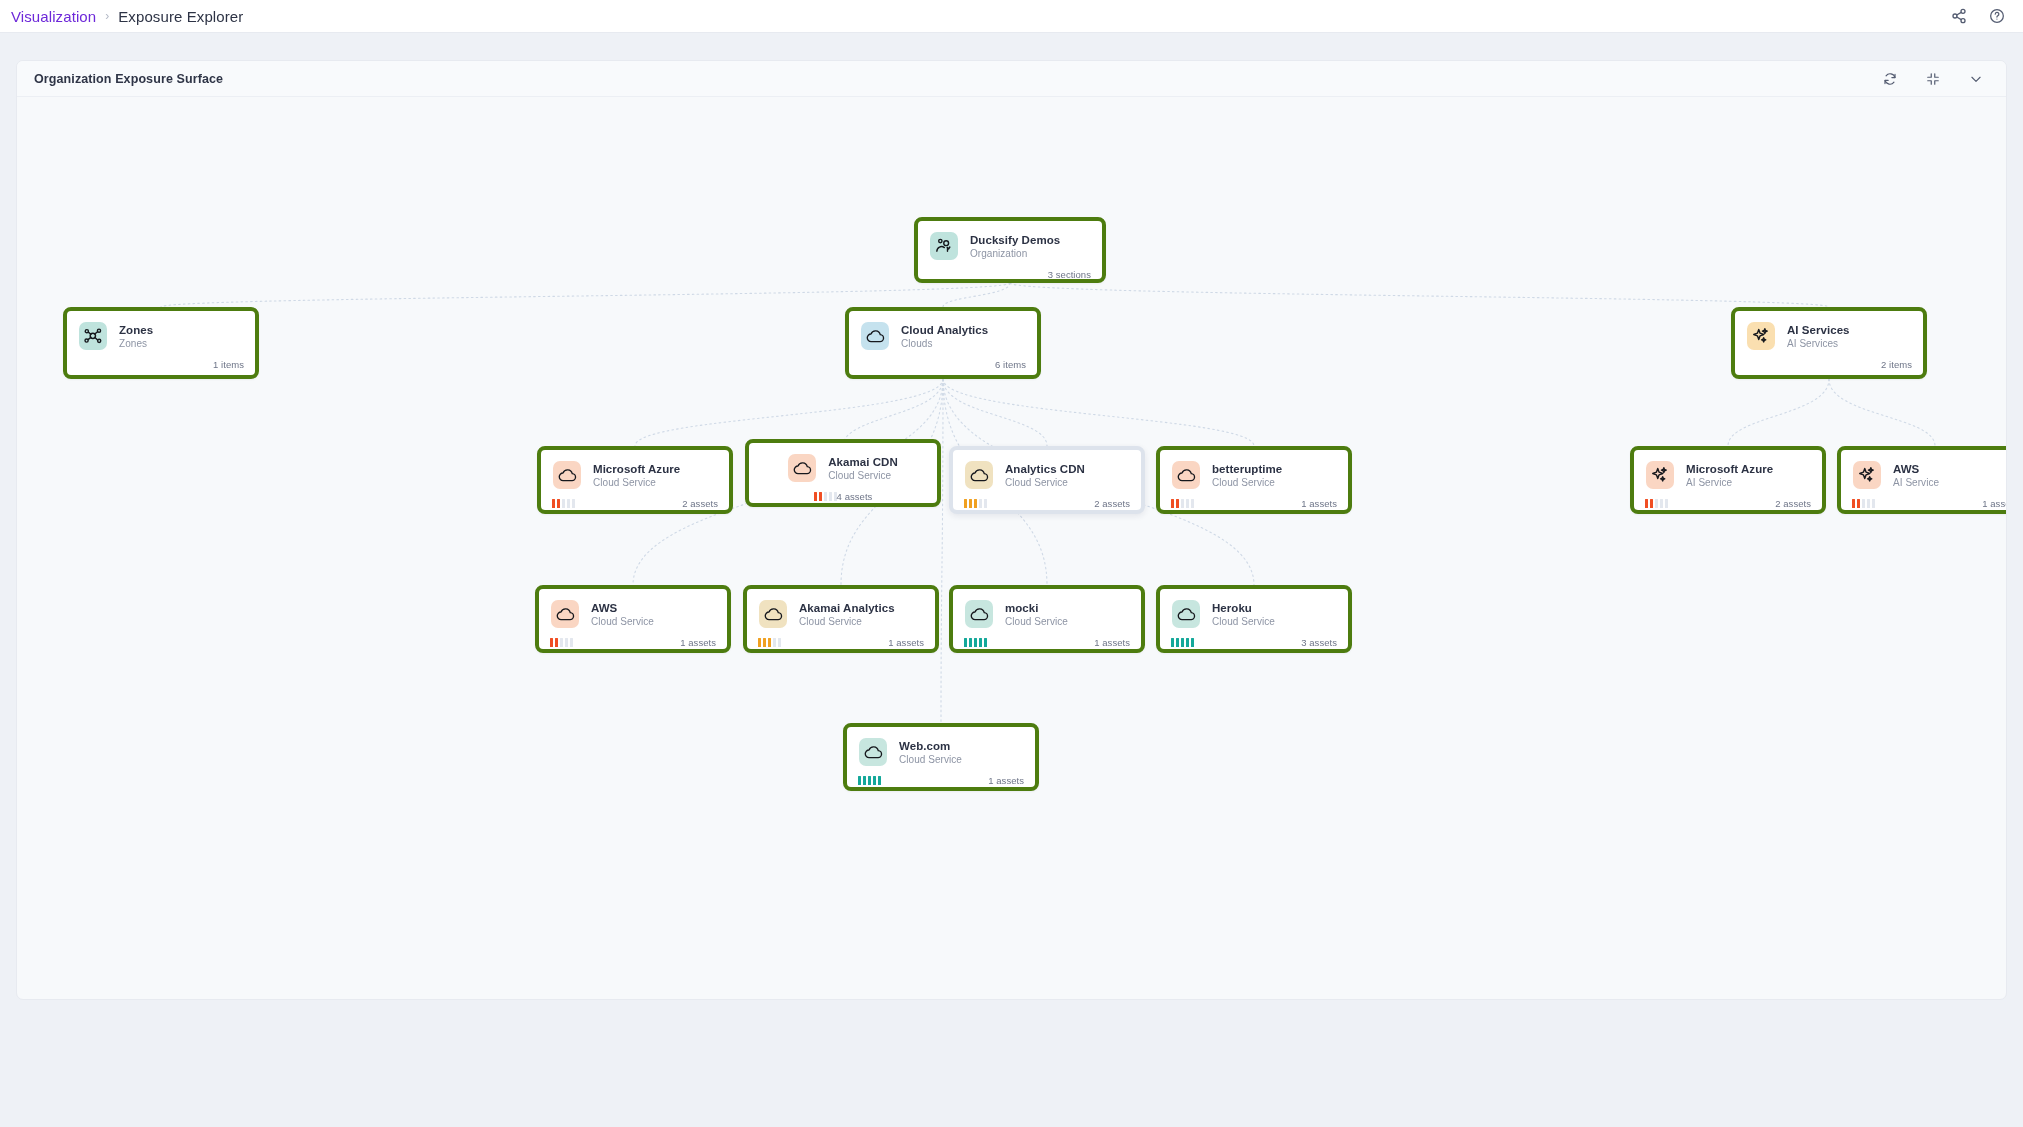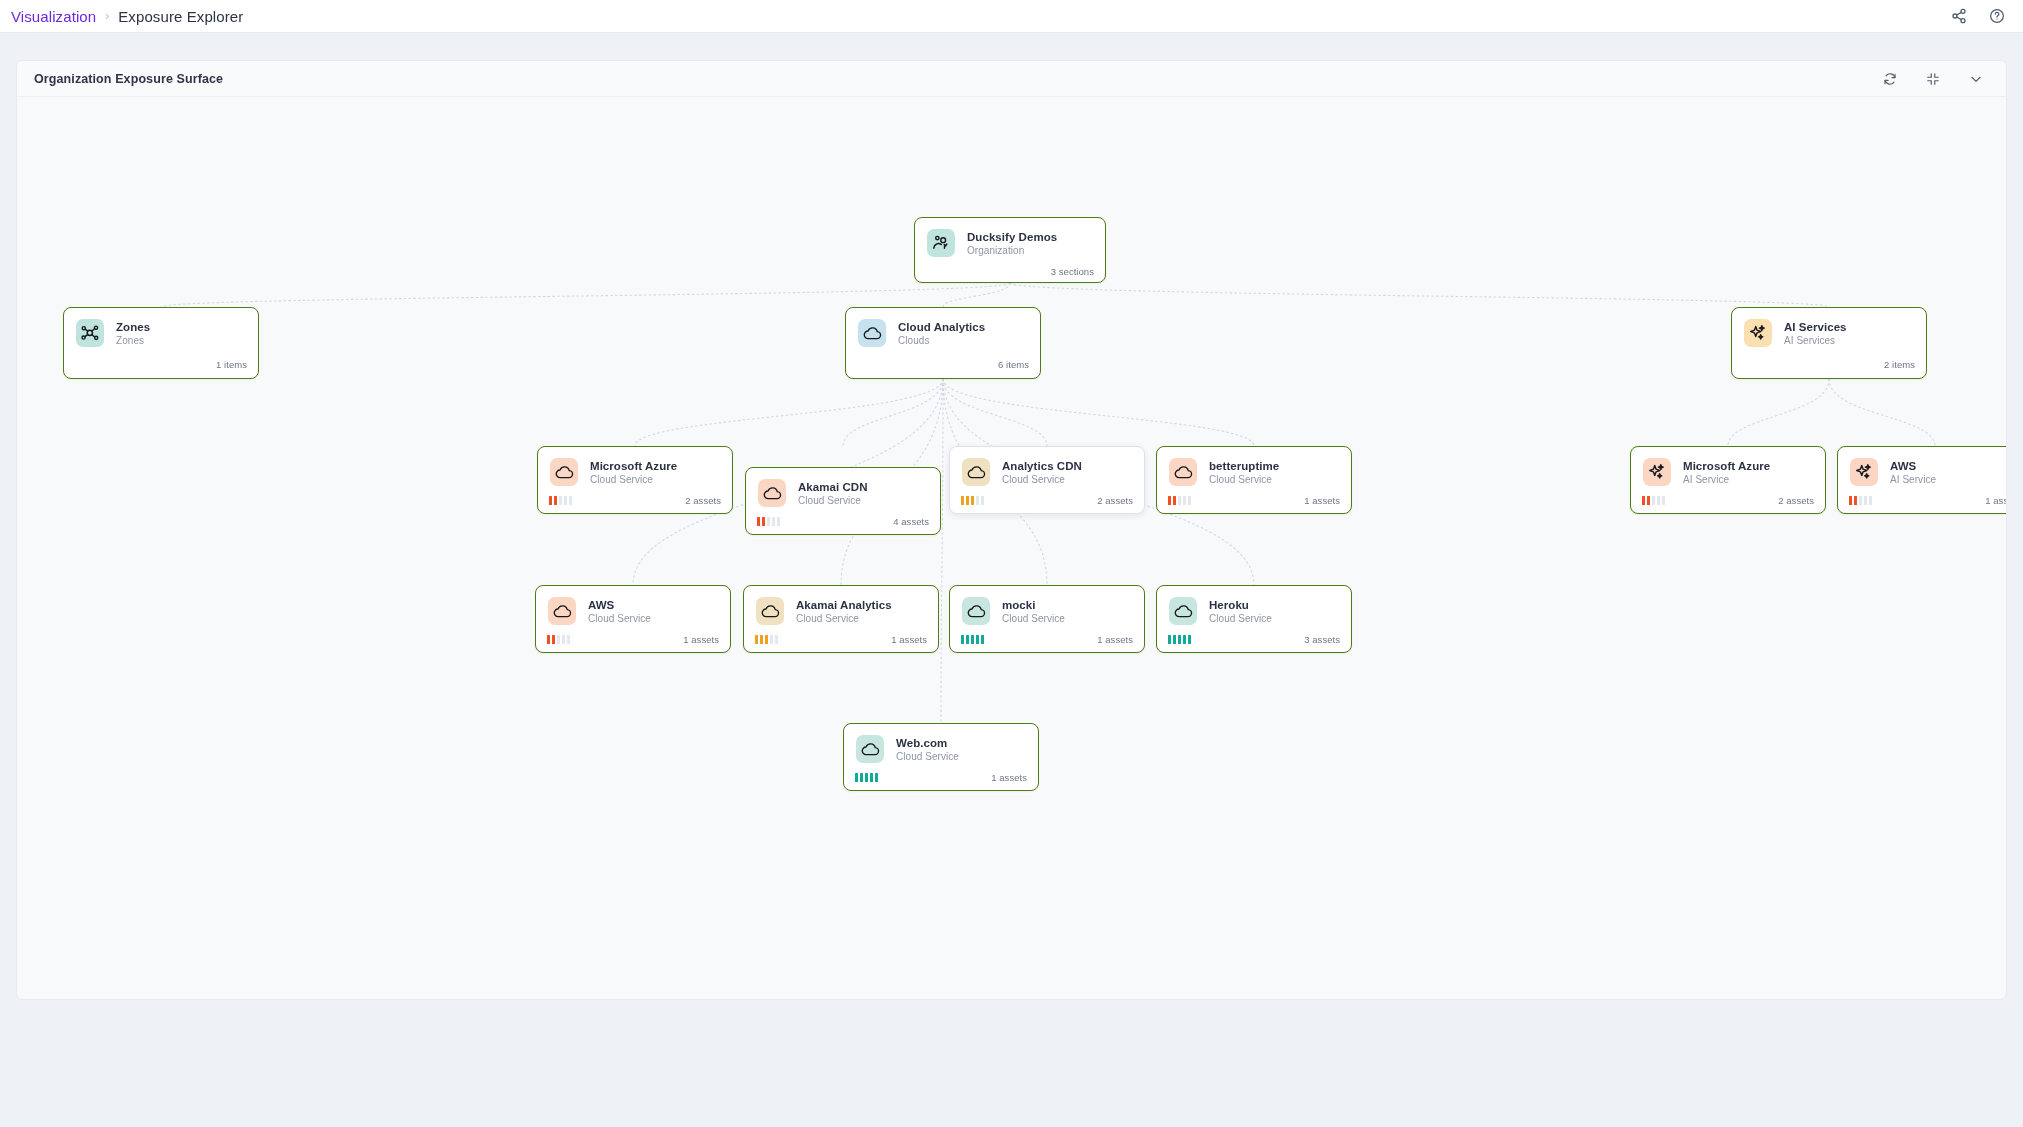--- a/index.html
+++ b/index.html
@@ -62,21 +62,21 @@
   }
 
   
   .canvas { position: absolute; left: 0; top: 36px; width: 100%; height: 904px; }
   .edges { position: absolute; left: 0; top: 0; width: 100%; height: 100%; }
 
   
   .node {
     position: absolute;
     background: #ffffff;
-    border: 1px solid #4d7c0f;
+    border: 4px solid #4d7c0f;
     border-radius: 8px;
     box-shadow: 0 1px 2px rgba(28,38,63,.05);
     display: flex; flex-direction: column;
     overflow: hidden;
   }
   .node-body { display: flex; align-items: center; gap: 12px; padding: 11px 12px 6px 12px; }
   .node-icon {
     width: 28px; height: 28px; border-radius: 7px; flex: 0 0 28px;
     display: flex; align-items: center; justify-content: center;
   }
@@ -277,21 +277,21 @@
             <div class="bars">
               <span class="bar" style="background: rgb(240, 78, 35);"></span>
               <span class="bar" style="background: rgb(240, 78, 35);"></span>
               <span class="bar"></span>
               <span class="bar"></span>
               <span class="bar"></span>
             </div>
             <div class="node-count">2 assets</div>
           </div>
         </div>
-        <div class="node leaf" style="left: 728px; top: 370px;">
+        <div class="node leaf" style="left: 728px; top: 342px; align-items: center;">
           <div class="node-body">
             <div class="node-icon" style="background: rgb(250, 214, 195);">
               <svg width="19" height="19" viewBox="0 0 24 24" fill="none" stroke="#16181d" stroke-width="1.7" stroke-linecap="round" stroke-linejoin="round">
                 <path d="M6.4 18.4h11.1a4.4 4.4 0 0 0 .5-8.8 6.1 6.1 0 0 0-11.7-.7 4.2 4.2 0 0 0 .1 9.5z"></path>
               </svg>
             </div>
             <div class="node-text">
               <div class="node-title">Akamai CDN</div>
               <div class="node-sub">Cloud Service</div>
             </div>

